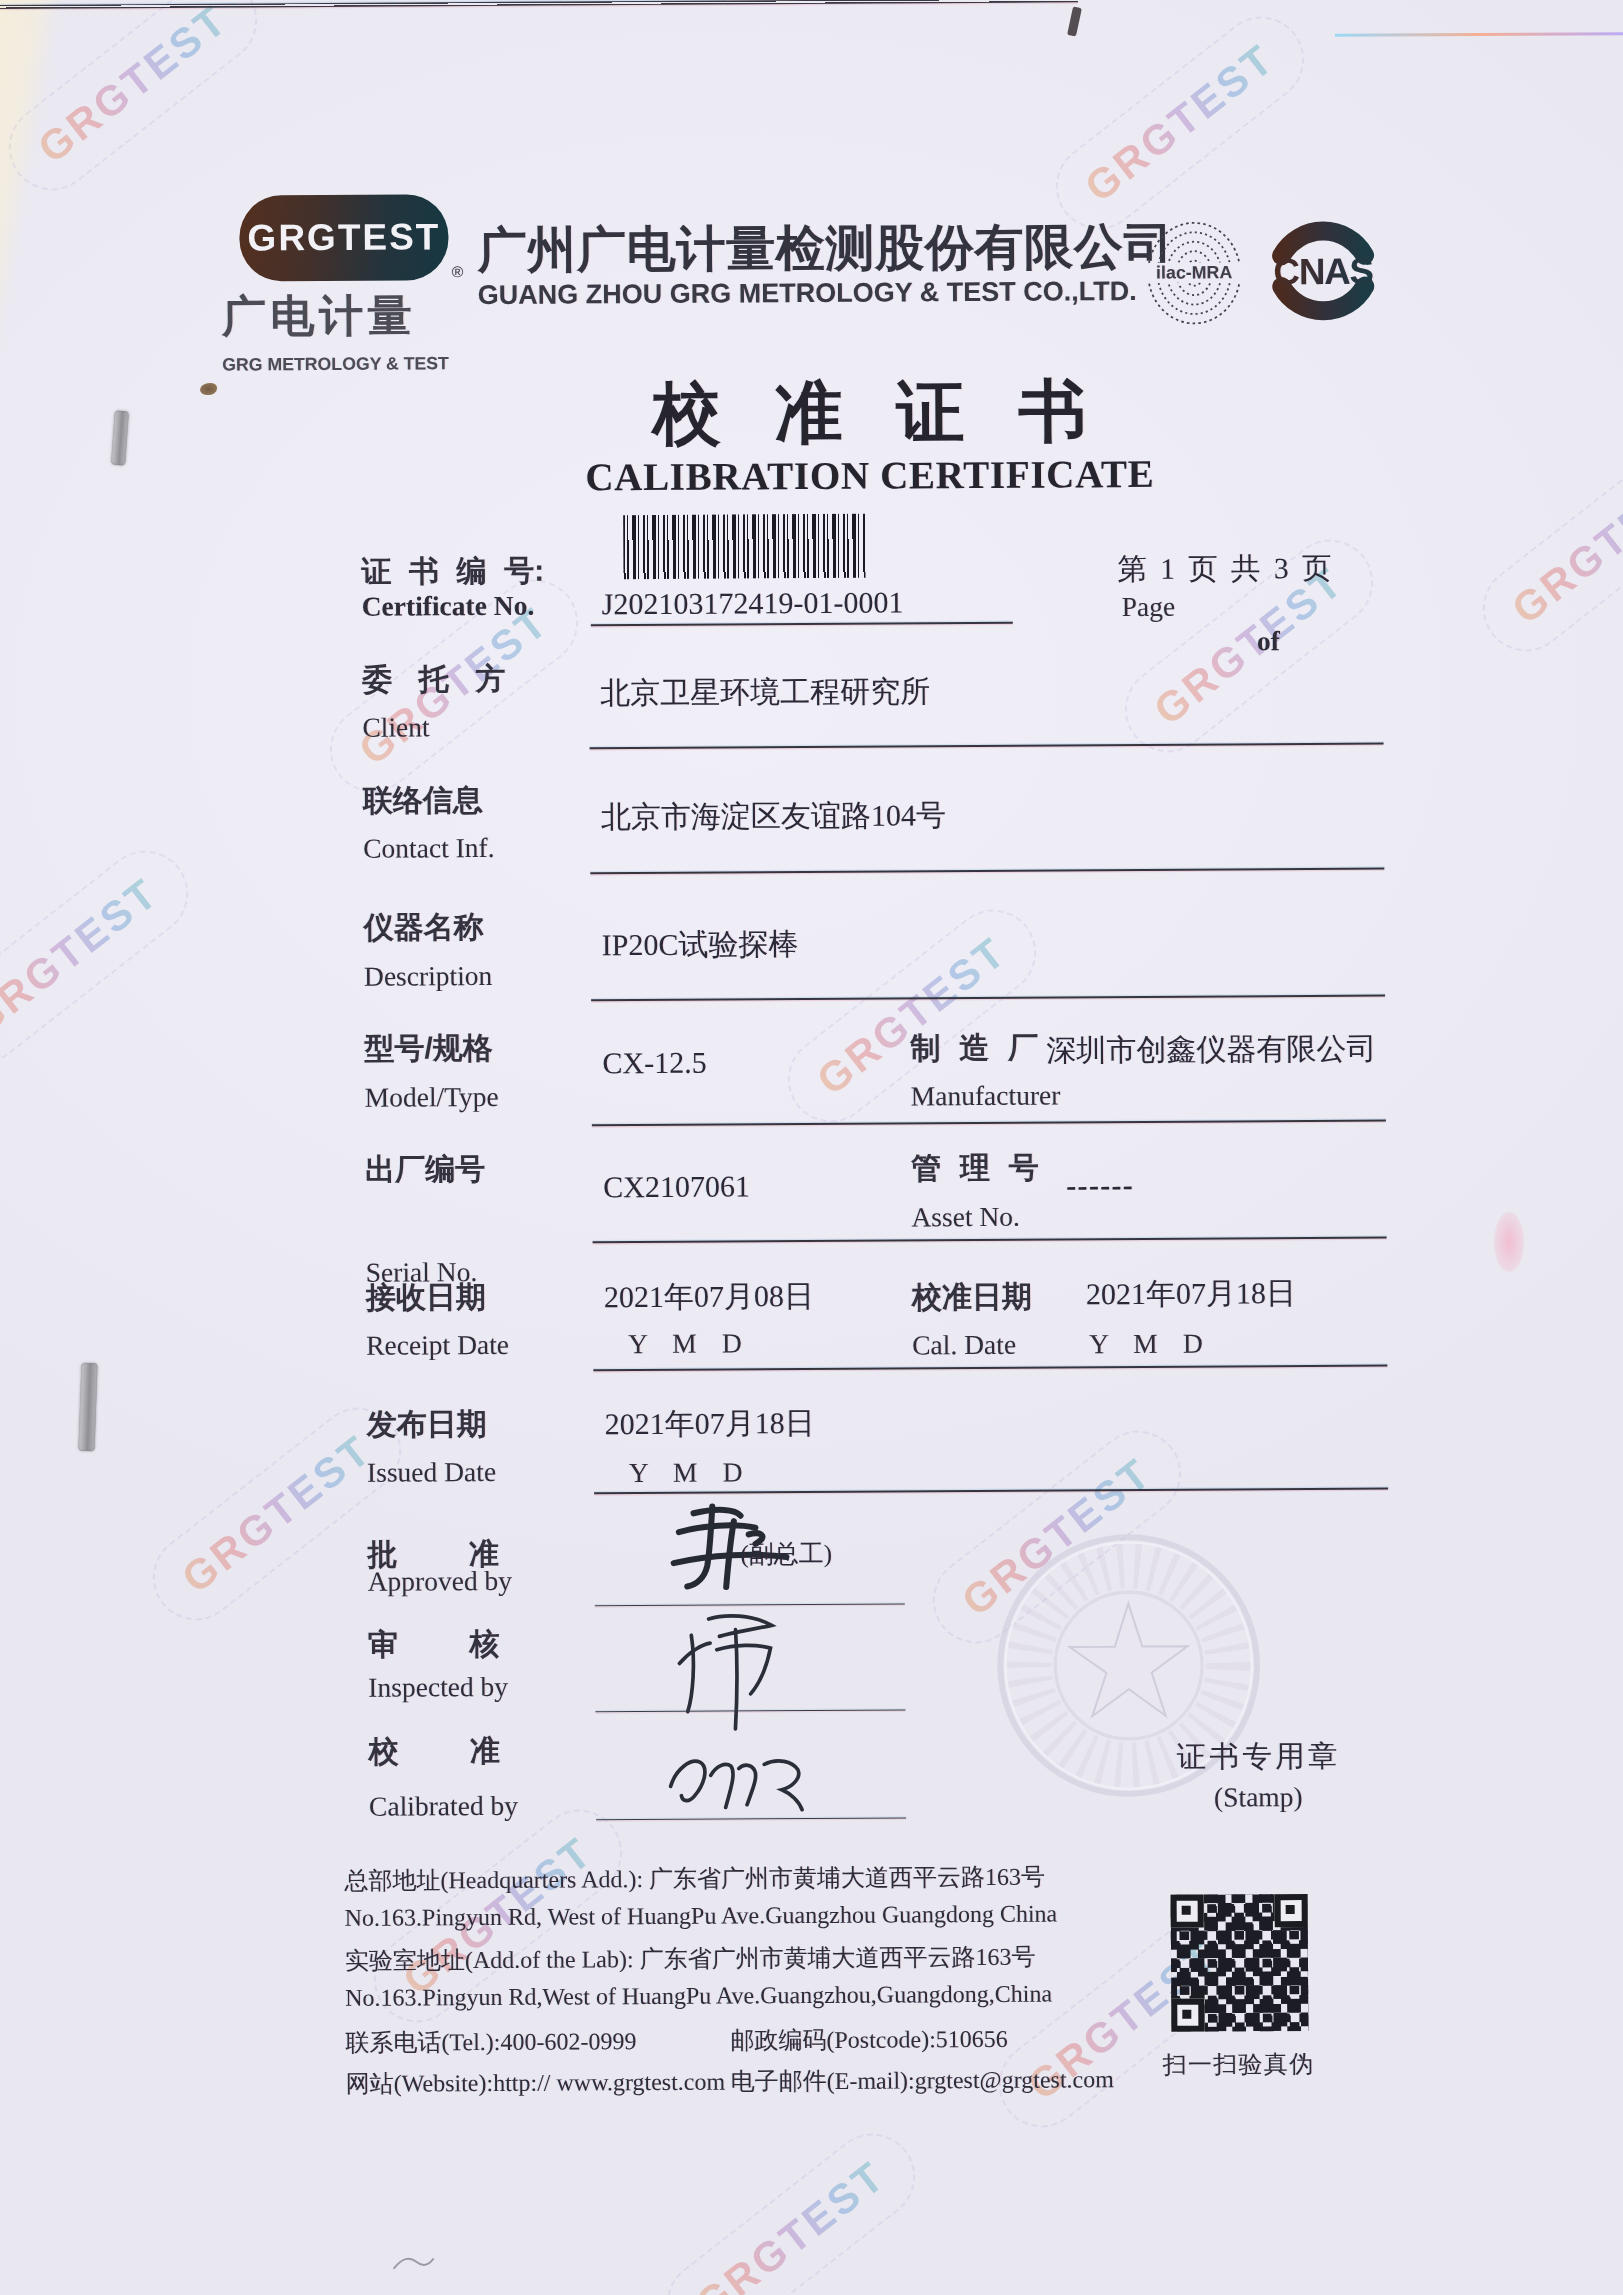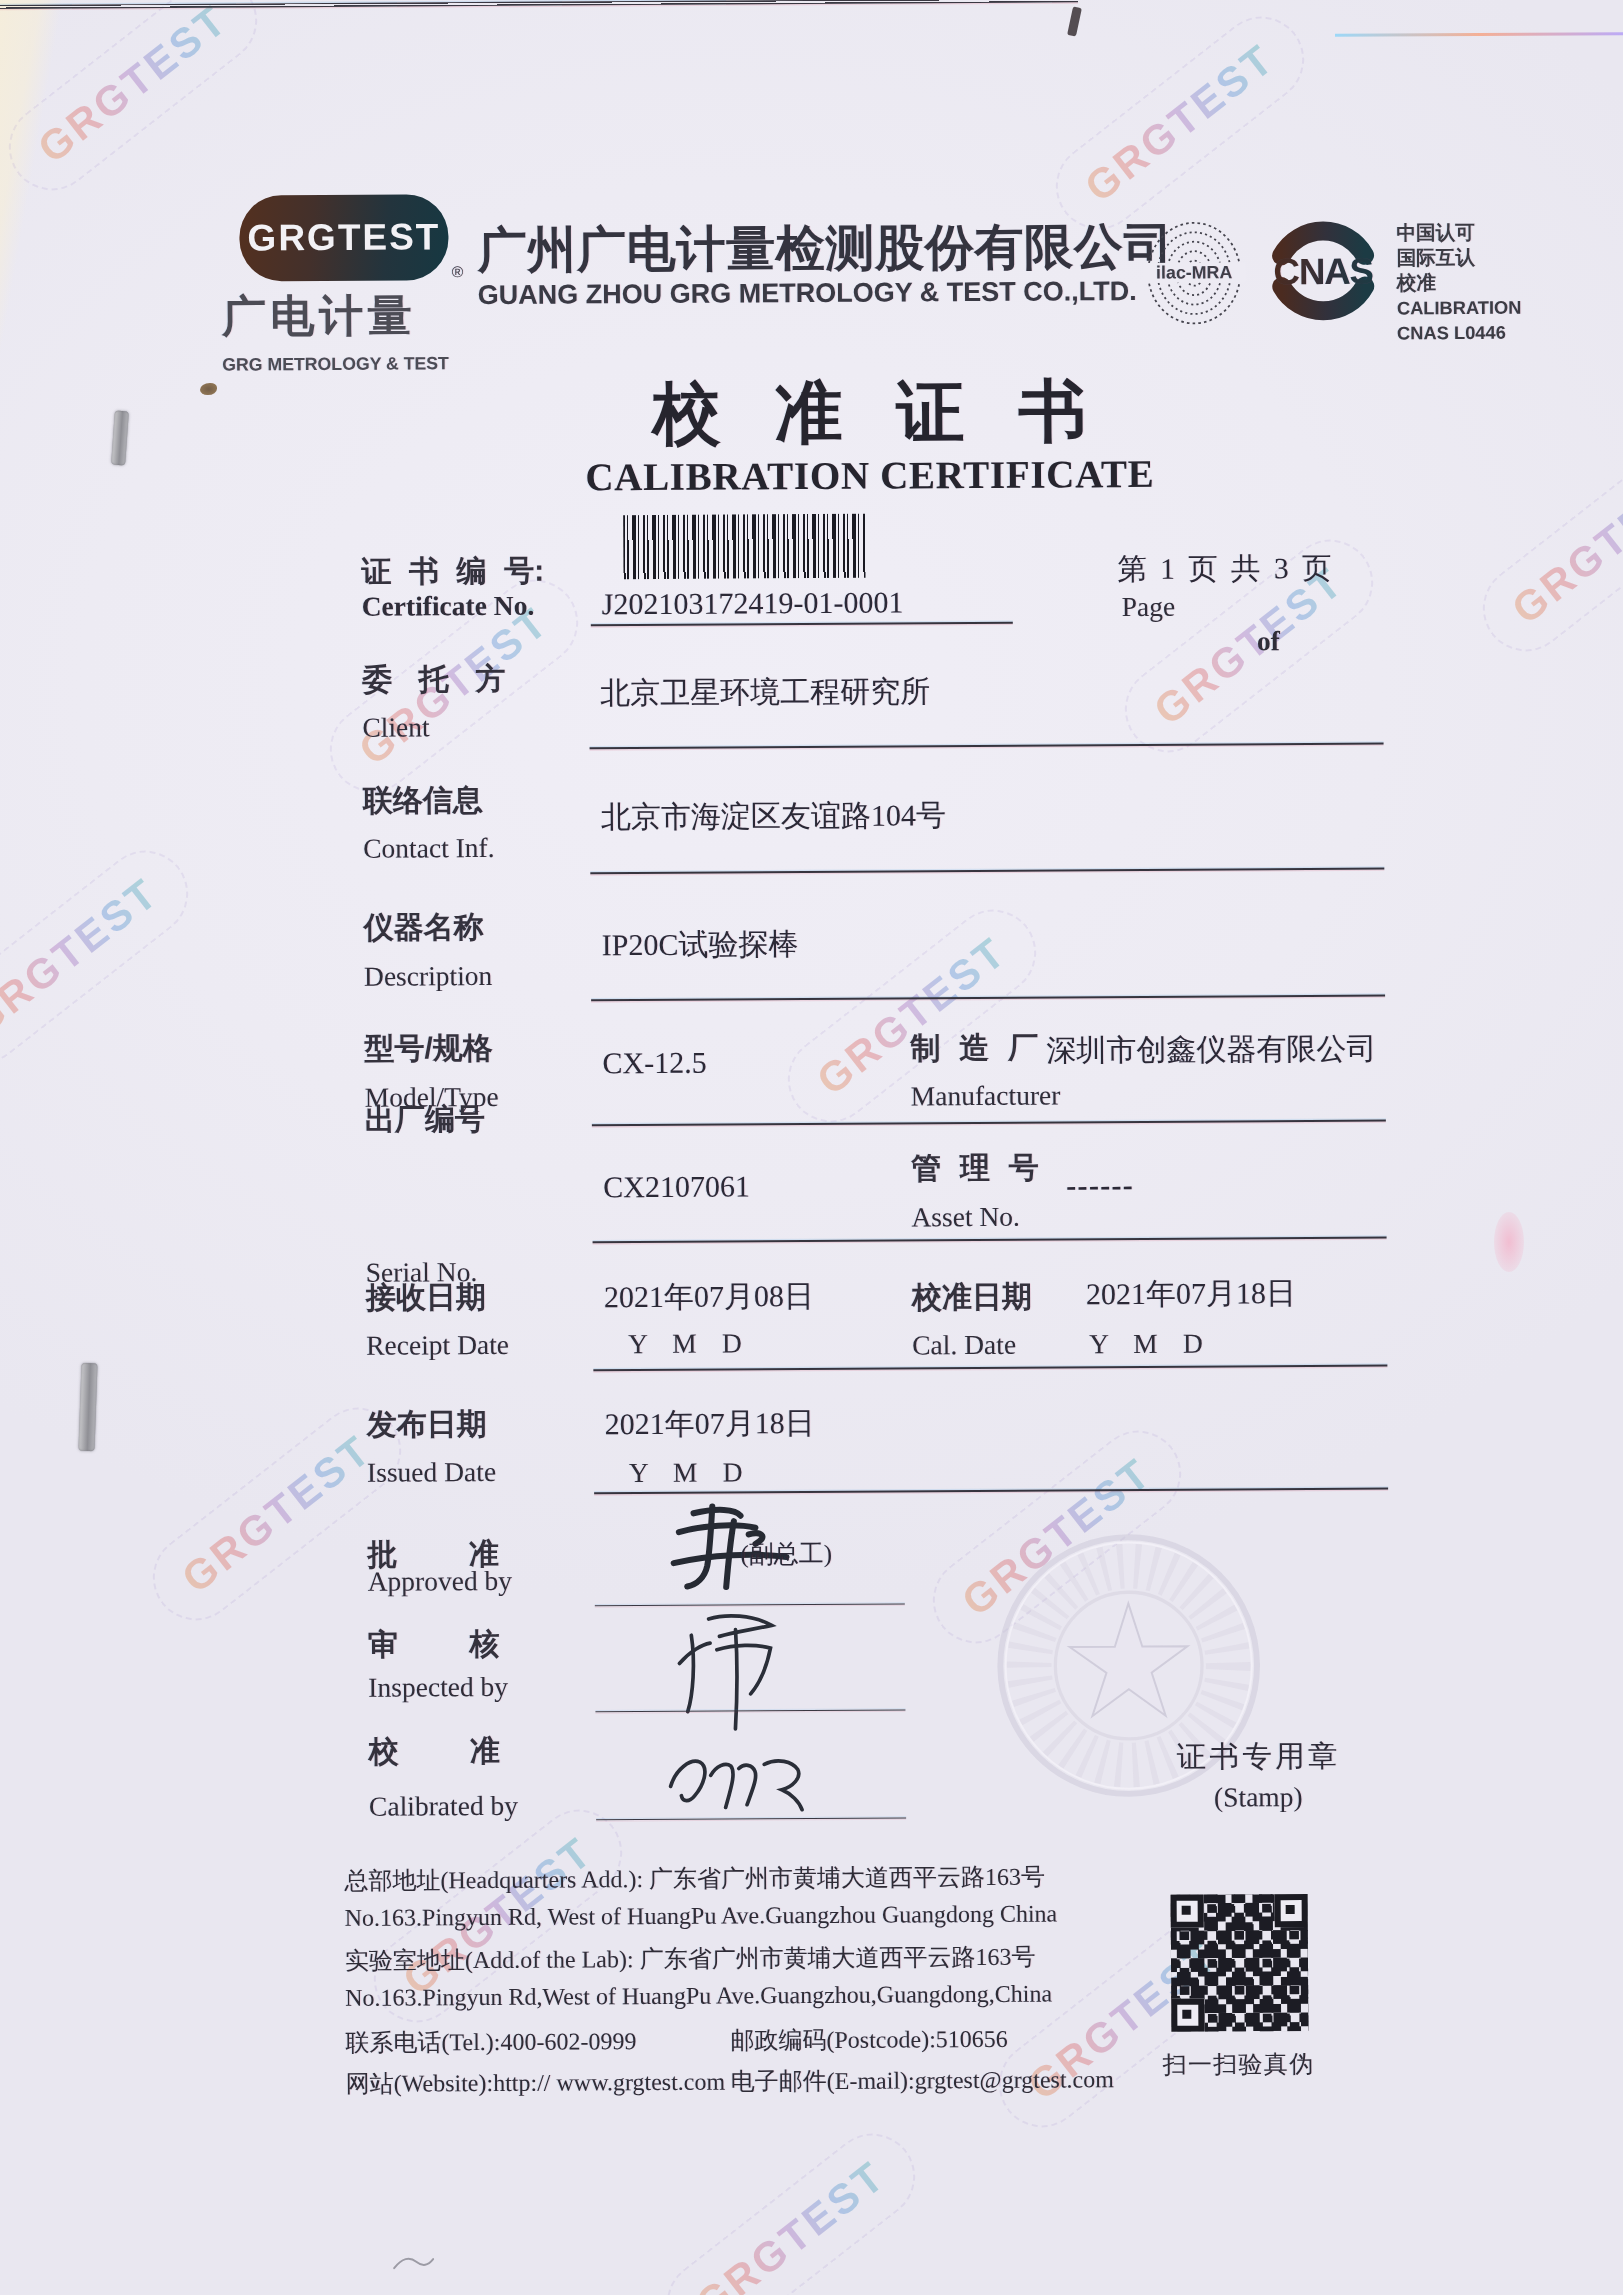--- a/index.html
+++ b/index.html
@@ -68,21 +68,21 @@
   .r4-en{left:365px;top:958px;}
   .r4-val{left:603px;top:924px;}
   .u4{left:592px;top:998px;width:794px;}
   .r5-cn{left:365px;top:1026px;}
   .r5-en{left:365px;top:1079px;text-align:center;}
   .r5-val{left:603px;top:1045px;}
   .r5b-cn{left:911px;top:1029px;word-spacing:10.5px;}
   .r5b-en{left:911px;top:1081px;}
   .r5b-val{left:1047px;top:1030px;width:331px;white-space:normal;line-height:43px;}
   .u5{left:592px;top:1123px;width:794px;}
-  .r6-cn{left:365px;top:1097px;}
+  .r6-cn{left:365px;top:1147px;}
   .r6-en{left:365px;top:1254px;}
   .r6-val{left:603px;top:1169px;}
   .r6b-cn{left:911px;top:1149px;word-spacing:10.5px;}
   .r6b-en{left:911px;top:1202px;}
   .r6b-val{left:1066px;top:1170px;font-weight:bold;letter-spacing:1.3px;}
   .u6{left:592px;top:1240px;width:794px;}
   .r7-cn{left:365px;top:1275px;}
   .r7-en{left:365px;top:1327px;}
   .r7-val{left:603px;top:1276px;}
   .r7-ymd{left:627px;top:1327px;word-spacing:18.3px;}
@@ -210,27 +210,20 @@
           <stop offset="0" stop-color="#4b2b20"></stop>
             <stop offset="0.55" stop-color="#31313c"></stop>
             <stop offset="1" stop-color="#1c3b44"></stop>
         </linearGradient>
       </defs>
       <path d="M15,36 A40,40 0 0 1 85,36" fill="none" stroke="url(#cg)" stroke-width="16" stroke-linecap="round"></path>
       <path d="M85,62 A40,40 0 0 1 15,62" fill="none" stroke="url(#cg)" stroke-width="16" stroke-linecap="round"></path>
       <text x="50" y="60" text-anchor="middle" font-size="31" font-weight="bold" fill="url(#cg)" font-family="Liberation Sans,sans-serif" letter-spacing="-1">CNAS</text>
     </svg>
 
-    <div class="abs accred">
-      <div>中国认可</div>
-      <div>国际互认</div>
-      <div>校准</div>
-      <div style="font-size:18.3px;">CALIBRATION</div>
-      <div style="font-size:18.3px;">CNAS L0446</div>
-    </div>
 
     <div class="abs title-cn">校 准 证 书</div>
     <div class="abs title-en">CALIBRATION CERTIFICATE</div>
 
     <div class="abs lab-cn r1-cn">证 书 编 号:</div>
     <div class="abs lab-en r1-en">Certificate No.</div>
     <div class="abs barcode"></div>
     <div class="abs val r1-val">J202103172419-01-0001</div>
     <div class="uline u1"></div>
     <div class="abs pg-cn">第 1 页 共 3 页</div>

